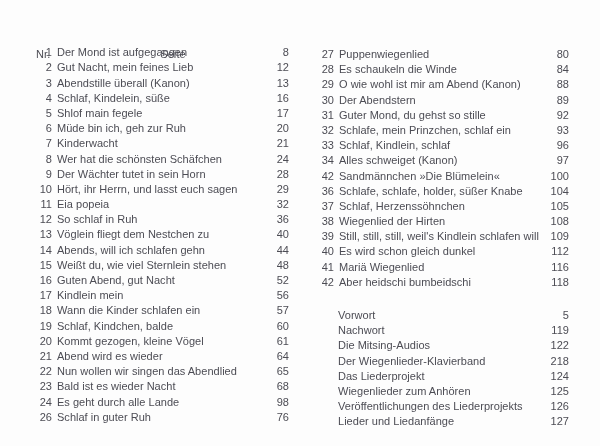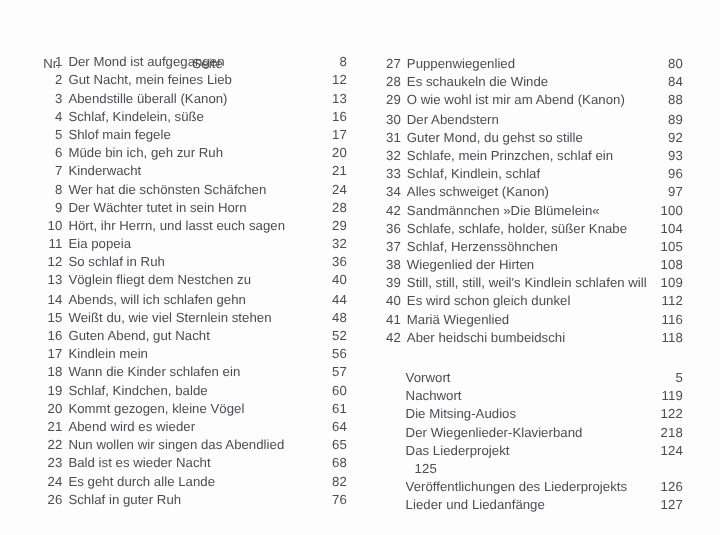--- a/index.html
+++ b/index.html
@@ -212,21 +212,21 @@
           <span class="page-no">65</span>
         </div>
         <div class="row">
           <span class="num">23</span>
           <span class="title">Bald ist es wieder Nacht</span>
           <span class="page-no">68</span>
         </div>
         <div class="row">
           <span class="num">24</span>
           <span class="title">Es geht durch alle Lande</span>
-          <span class="page-no">82</span>
+          <span class="page-no">98</span>
         </div>
         <div class="row">
           <span class="num">26</span>
           <span class="title">Schlaf in guter Ruh</span>
           <span class="page-no">76</span>
         </div>
       </div>
   </div>
 
   <div class="col col-right">
@@ -330,20 +330,21 @@
         </div>
         <div class="row back">
           <span class="title">Der Wiegenlieder-Klavierband</span>
           <span class="page-no">218</span>
         </div>
         <div class="row back">
           <span class="title">Das Liederprojekt</span>
           <span class="page-no">124</span>
         </div>
         <div class="row back">
+          <span class="title">Wiegenlieder zum Anhören</span>
           <span class="page-no">125</span>
         </div>
         <div class="row back">
           <span class="title">Veröffentlichungen des Liederprojekts</span>
           <span class="page-no">126</span>
         </div>
         <div class="row back">
           <span class="title">Lieder und Liedanfänge</span>
           <span class="page-no">127</span>
         </div>

